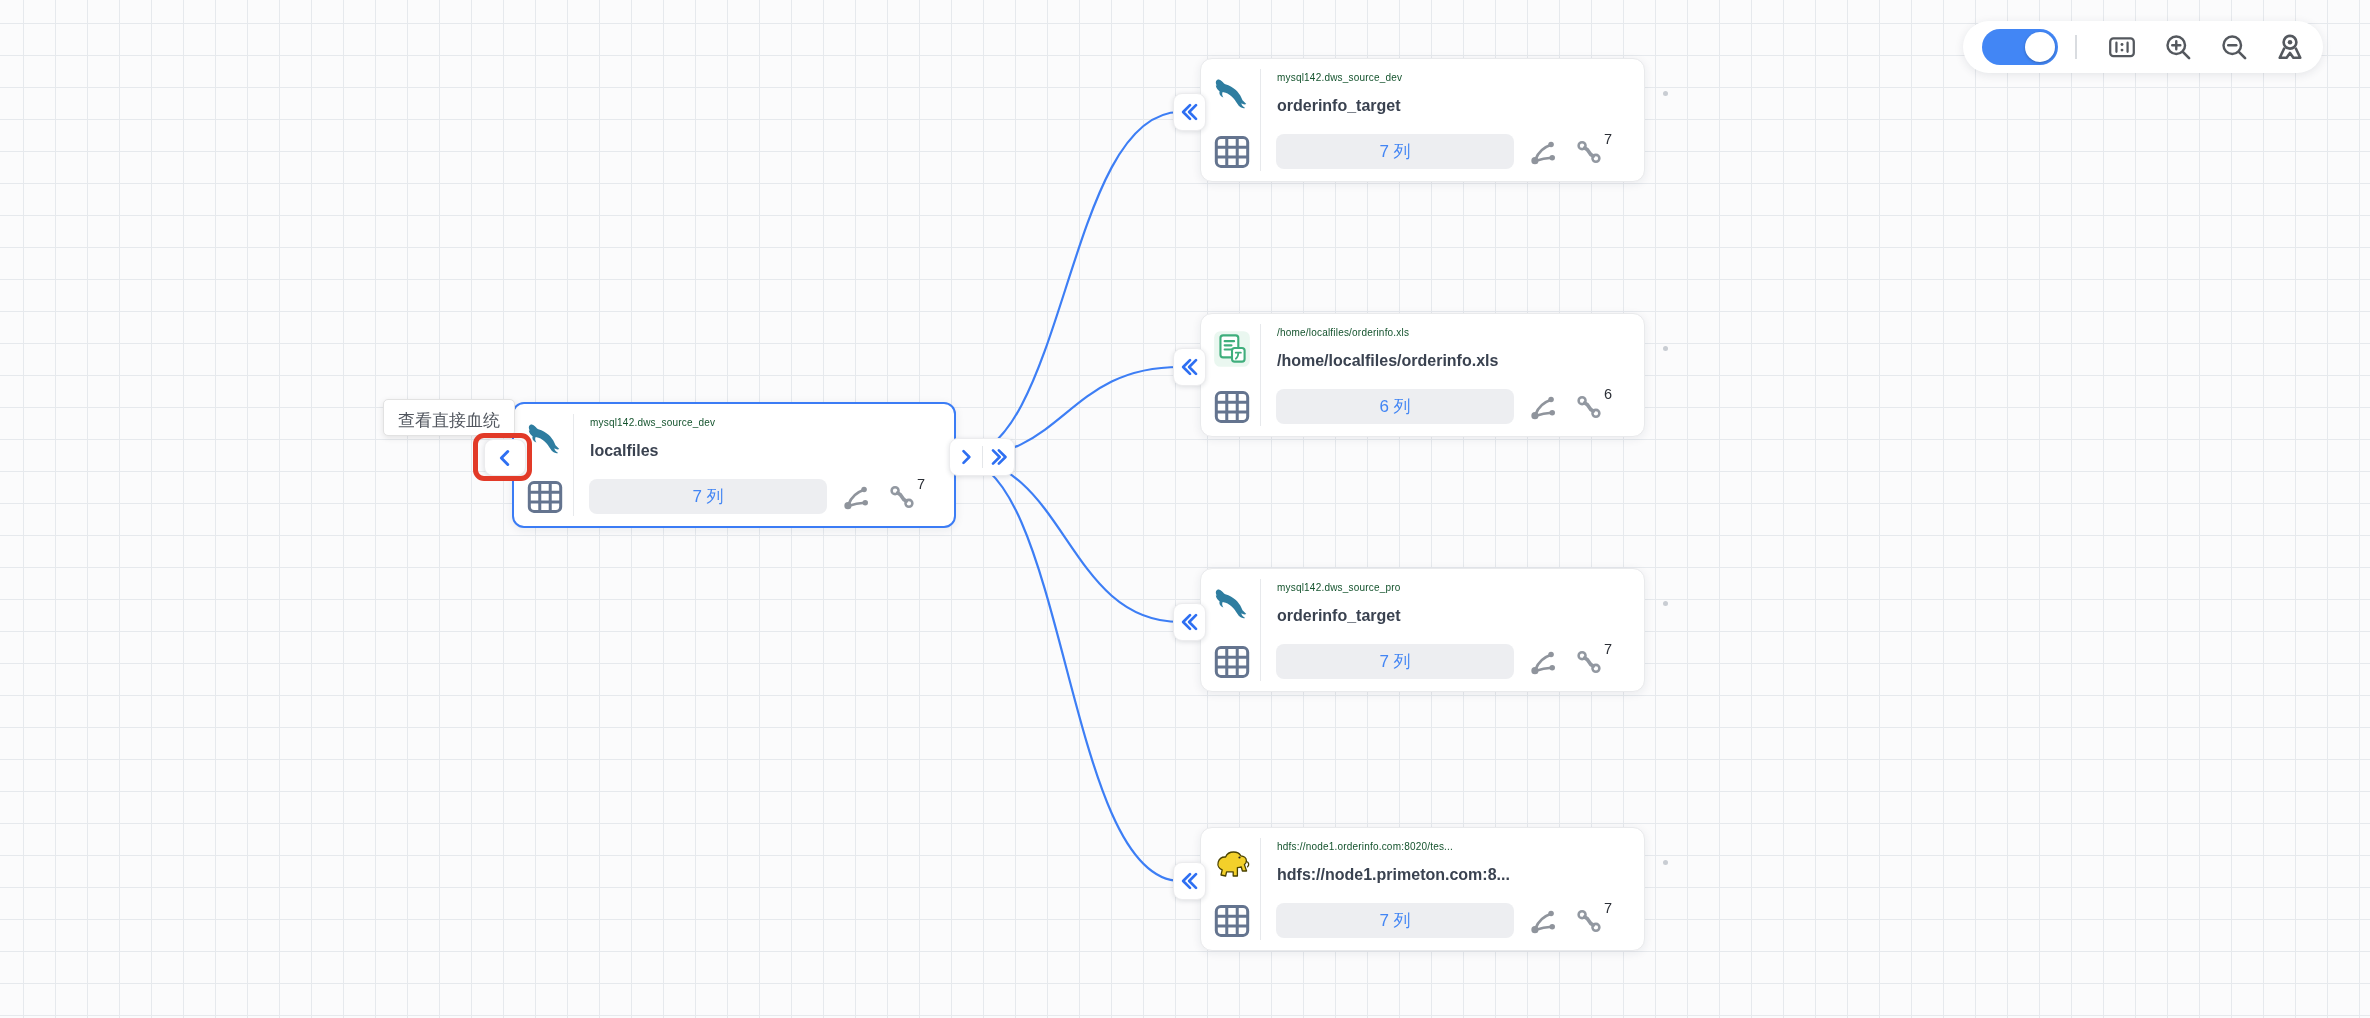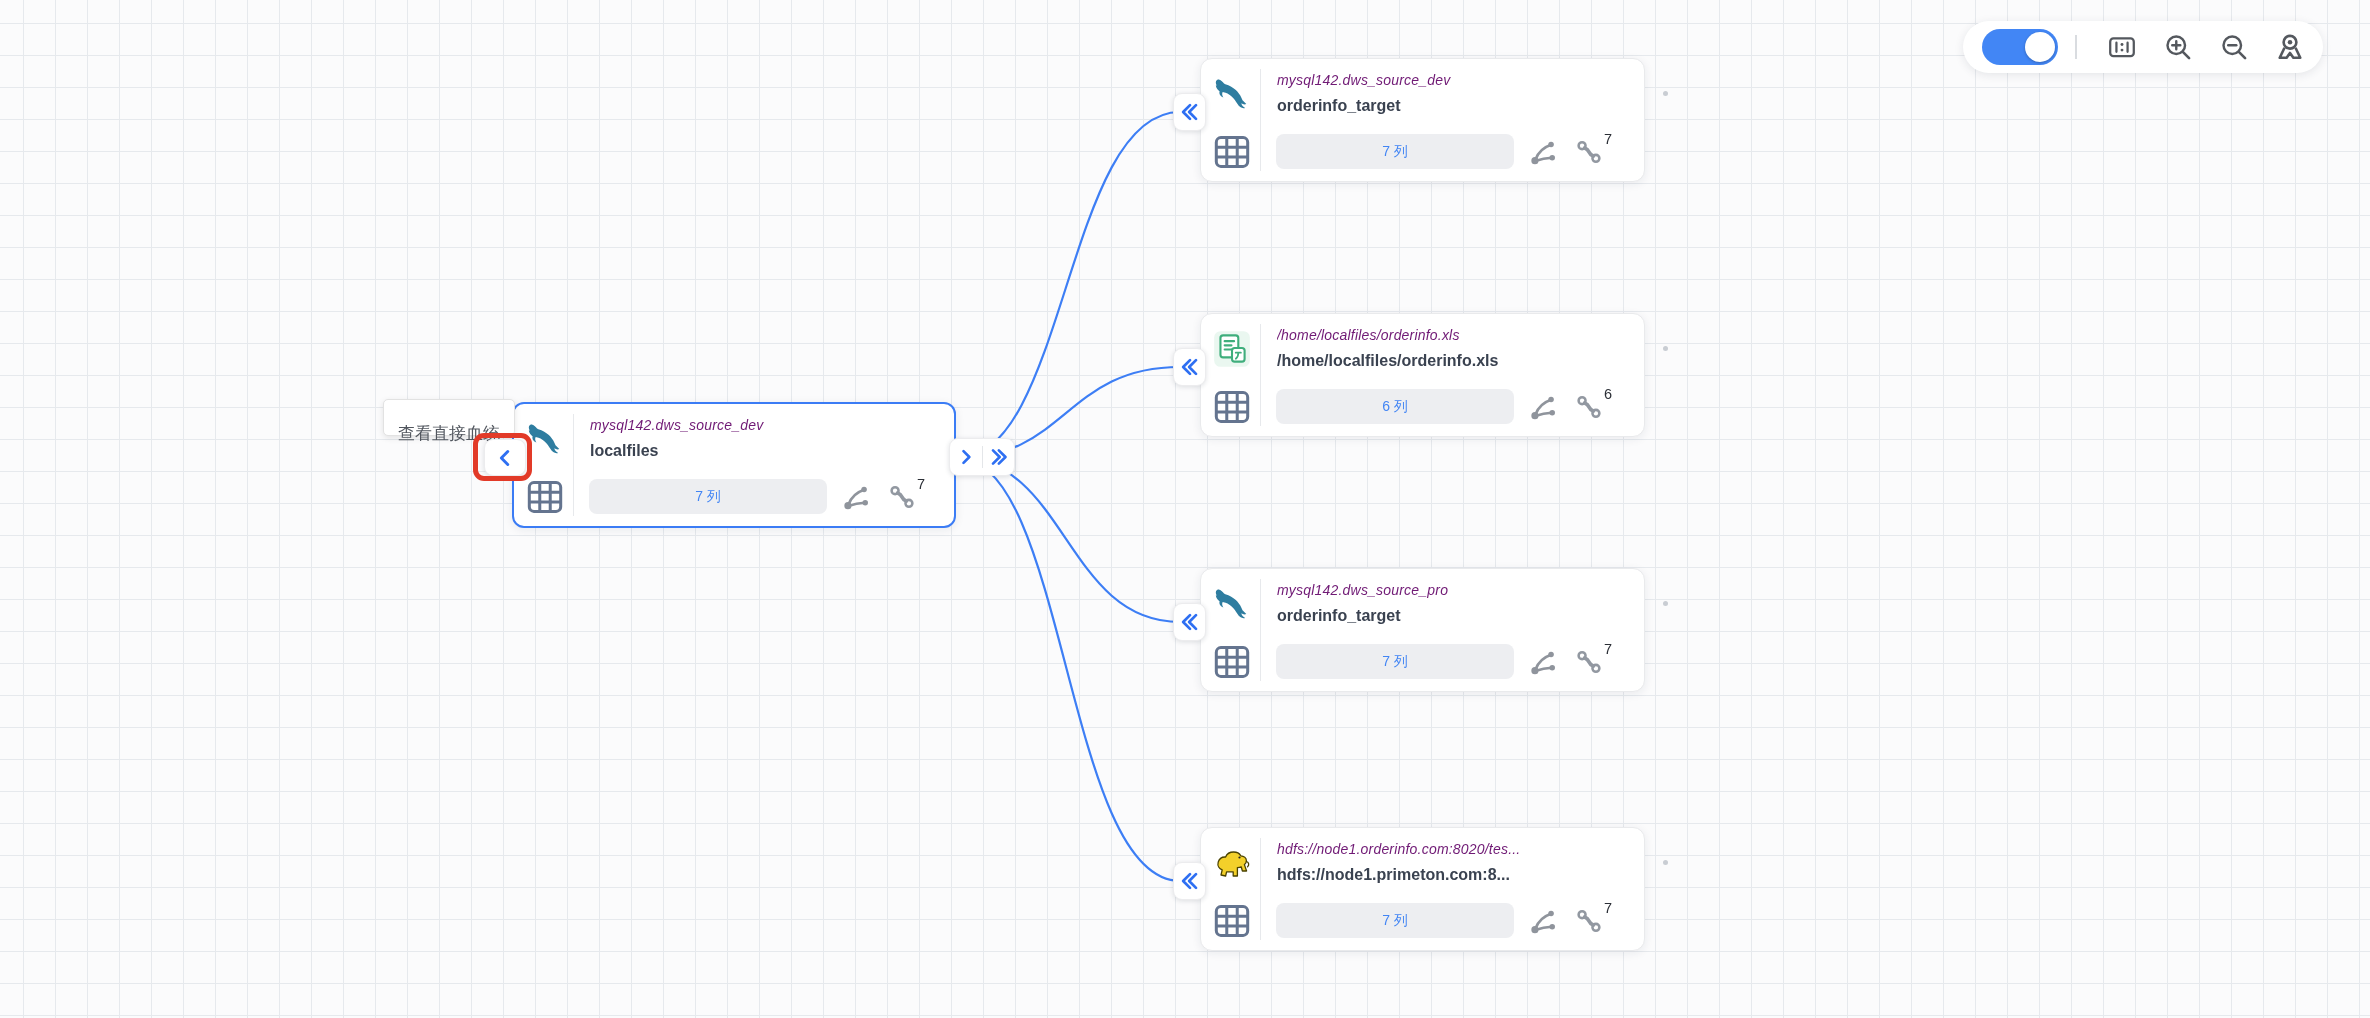--- a/index.html
+++ b/index.html
@@ -24,31 +24,31 @@
     position:absolute; width:445px; height:124px;
     background:#fff; border:1px solid #e9eaec; border-radius:12px;
     box-shadow:0 2px 10px rgba(30,40,60,.08);
   }
   .node.selected { width:444px; height:126px; border:2.5px solid #3b7cf5; }
   .node-divider { position:absolute; left:59px; top:10px; bottom:10px; width:1px; background:#e7e9ec; }
   .db-icon { position:absolute; left:10px; top:12px; width:42px; height:46px; display:flex; align-items:center; justify-content:center; }
   .grid-icon { position:absolute; left:12px; top:76px; width:38px; height:34px; }
   .node-sub {
     position:absolute; left:76px; top:13px; width:352px; height:20px;
-    font-size:14px; color:#701a75; white-space:nowrap; overflow:hidden; letter-spacing:.2px;font-style:italic;
+    font-size:10px; color:#14532d; white-space:nowrap; overflow:hidden; letter-spacing:.2px;
   }
   .node-title {
     position:absolute; left:76px; top:38px; width:352px; height:24px;
     font-size:16px; font-weight:bold; color:#3a4250; white-space:nowrap; overflow:hidden;
   }
   .pill {
     position:absolute; left:75px; top:75px; width:238px; height:35px;
     background:#edeef1; border-radius:8px; border:none;
     display:flex; align-items:center; justify-content:center;
-    font-size:14px; color:#4285f4; font-family:inherit; cursor:pointer;
+    font-size:17px; color:#4285f4; font-family:inherit; cursor:pointer;
   }
   .act-icon { position:absolute; top:78px; width:34px; height:32px; background:none; border:none; cursor:pointer; padding:0; }
   .act-lineage { left:325px; }
   .act-link { left:371px; }
   .sup-count { position:absolute; left:403px; top:72px; font-size:14.5px; color:#2b2f36; }
 
   
   .nav-btn {
     position:absolute; background:#fff; border:1px solid #ececee; border-radius:9px;
     box-shadow:0 1px 5px rgba(30,40,60,.14); cursor:pointer;
@@ -58,21 +58,21 @@
     position:absolute; background:#fff; border:1px solid #ececee; border-radius:9px;
     box-shadow:0 1px 5px rgba(30,40,60,.14);
     display:flex; align-items:center; overflow:hidden;
   }
   .nav-group button { background:none; border:none; cursor:pointer; width:32px; height:36px;
     display:flex; align-items:center; justify-content:center; padding:0; }
   .nav-group .vsep { width:1px; height:22px; background:#e4e6e9; }
 
   
   .tooltip {
-    position:absolute; left:383px; top:399px; height:37px; padding:16px 14px;
+    position:absolute; left:383px; top:399px; height:37px; padding:3px 14px;
     background:#fff; border:1px solid #e2e2e2; border-radius:5px;
     box-shadow:0 2px 6px rgba(0,0,0,.10);
     font-size:17px; color:#51565e; line-height:35px; white-space:nowrap;
   }
   .red-box {
     position:absolute; left:473px; top:433px; width:59px; height:48px;
     border:5px solid #e23a28; border-radius:11px; pointer-events:none;
   }
 
   

